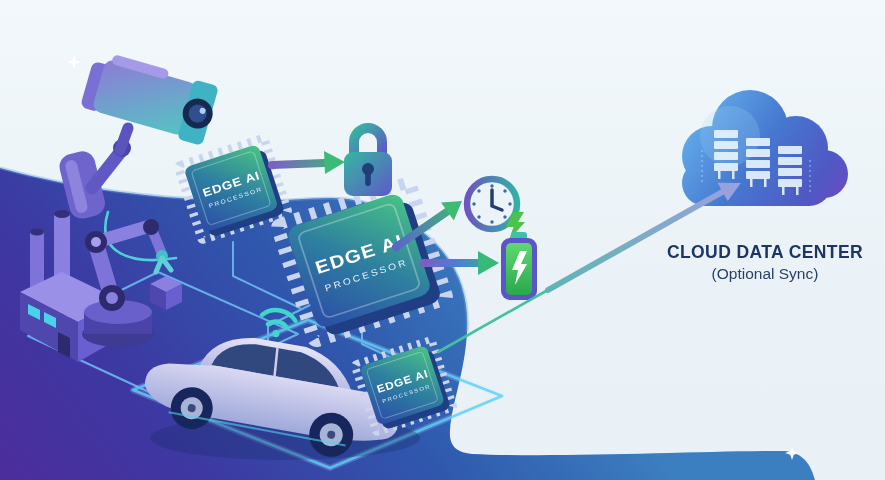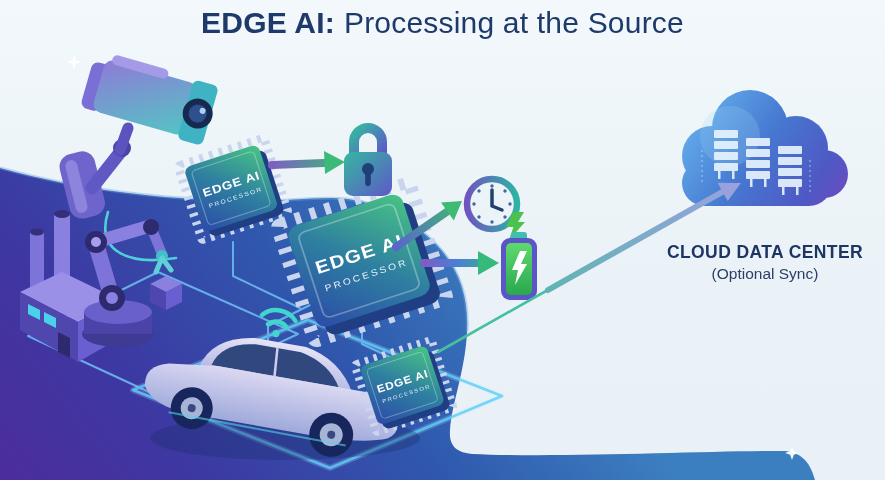--- a/index.html
+++ b/index.html
@@ -20,23 +20,20 @@
   .chipT1{font-family:"Liberation Sans",sans-serif;font-size:17px;font-weight:bold;fill:#ffffff;text-anchor:middle;letter-spacing:1px;}
   .chipT2{font-family:"Liberation Sans",sans-serif;font-size:8.5px;fill:#e8f0ff;text-anchor:middle;letter-spacing:2px;}
   .cloudT1{font-family:"Liberation Sans",sans-serif;font-size:17.5px;font-weight:bold;fill:#1c3563;text-anchor:middle;letter-spacing:.4px;}
   .cloudT2{font-family:"Liberation Sans",sans-serif;font-size:15.5px;fill:#2a3f66;text-anchor:middle;}
 </style>
 </head>
 <body>
 
 <div class="stage">
 
-  <div class="title">
-    <span class="em">EDGE AI:</span><span class="rest">Processing at the Source</span>
-  </div>
 
   <svg width="885" height="480" viewBox="0 0 885 480">
     <defs>
       <linearGradient id="gBlob" gradientUnits="userSpaceOnUse" x1="0" y1="480" x2="430" y2="150">
         <stop offset="0" stop-color="#4c2d9c"></stop>
         <stop offset="0.3" stop-color="#3d38a2"></stop>
         <stop offset="0.65" stop-color="#2f58ad"></stop>
         <stop offset="1" stop-color="#3c7fc0"></stop>
       </linearGradient>
       <linearGradient id="gChipTop" x1="0" y1="1" x2="1" y2="0">

